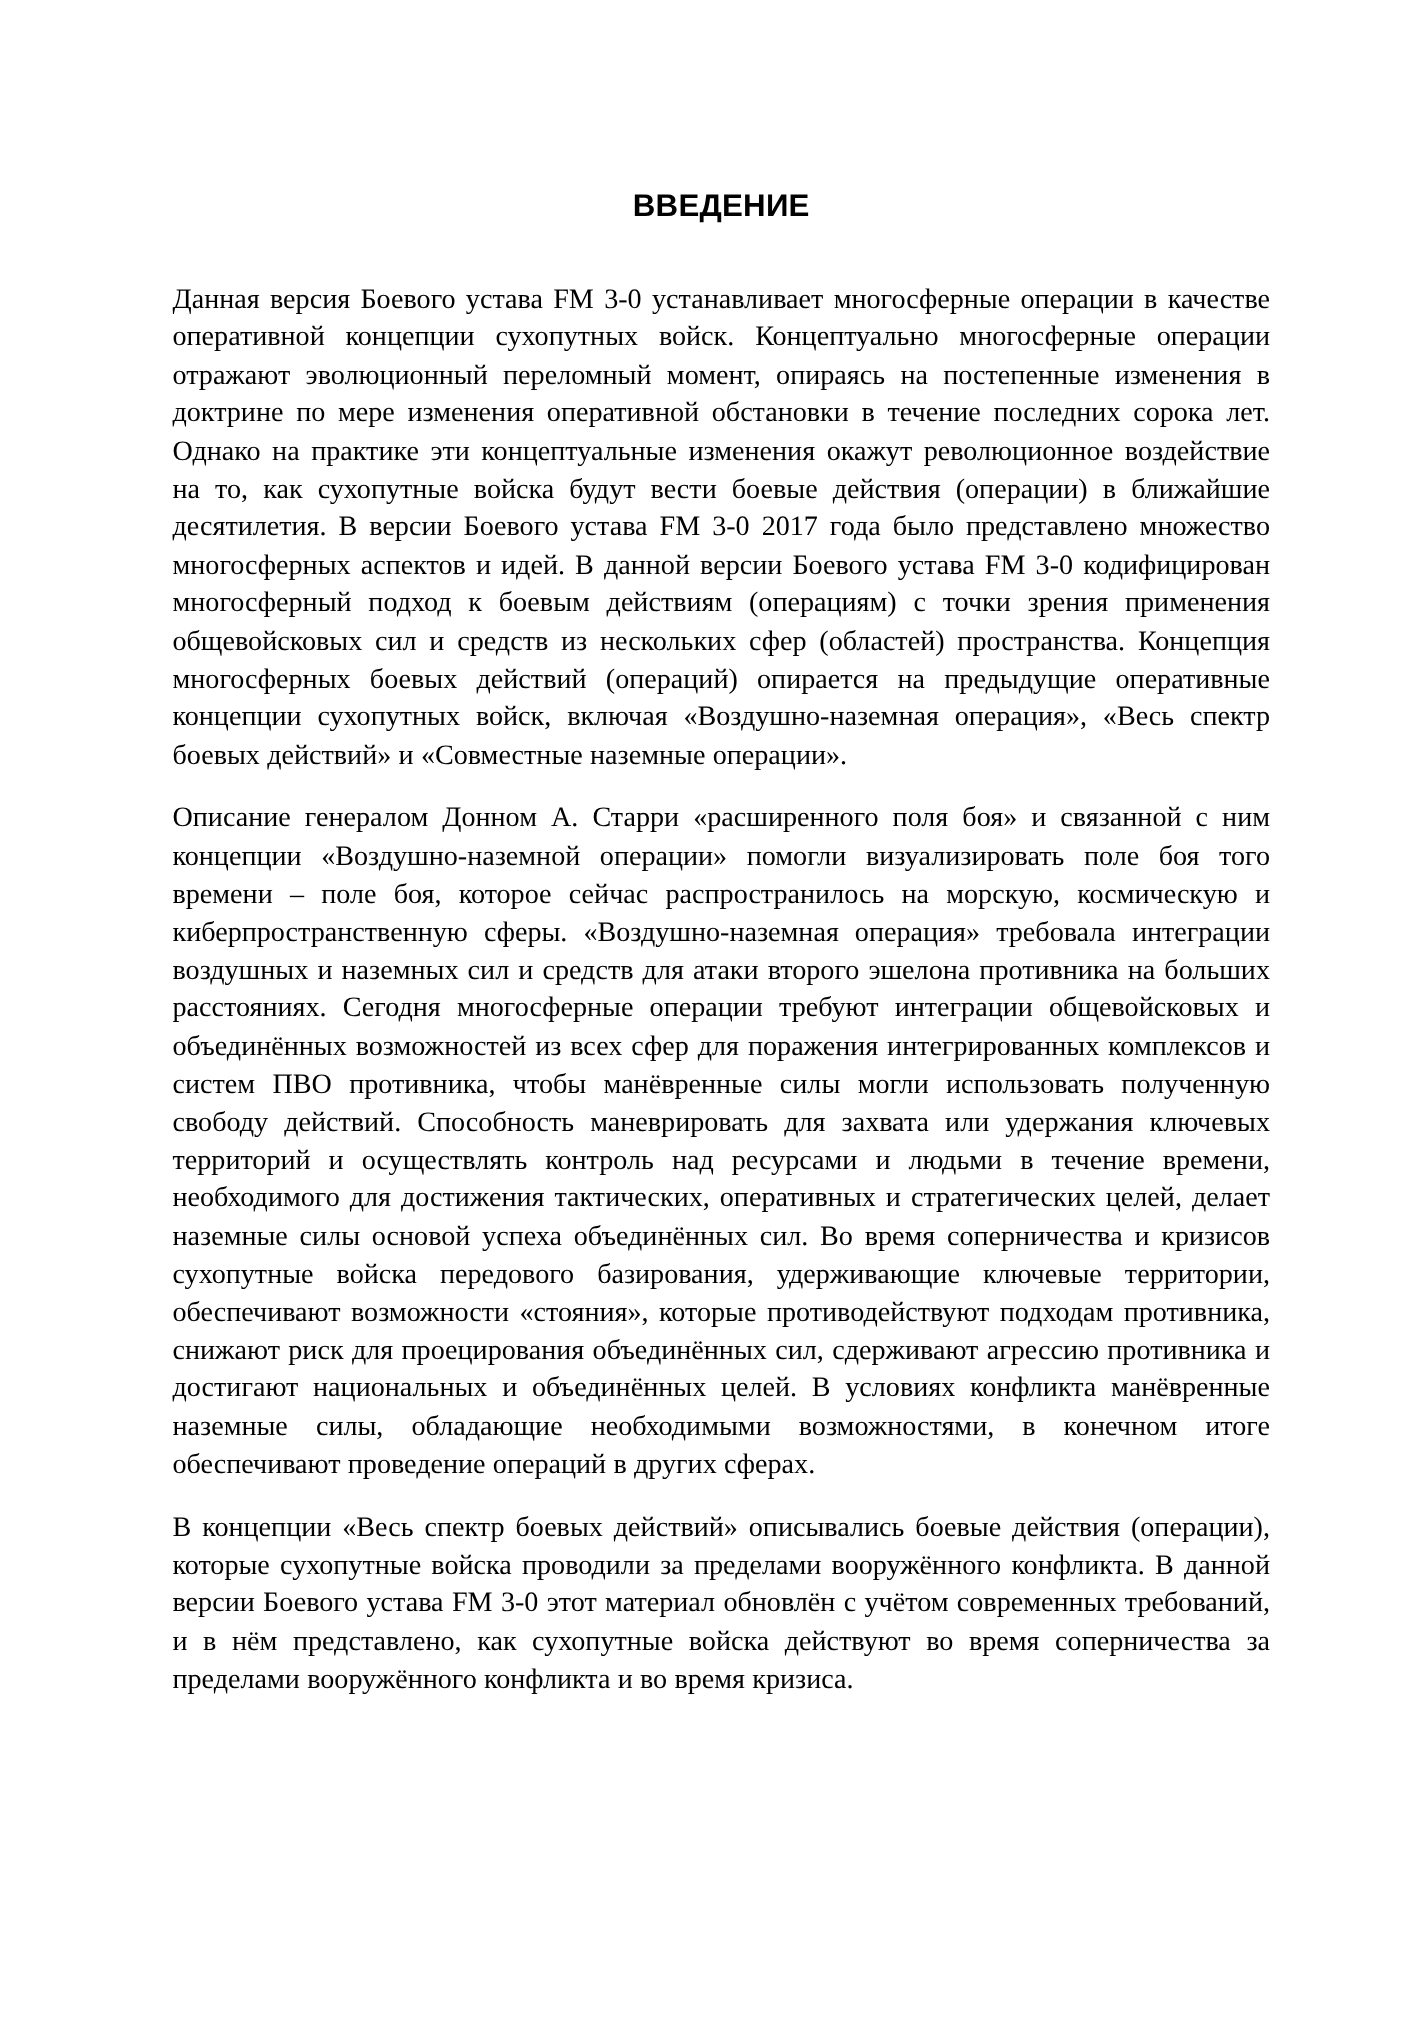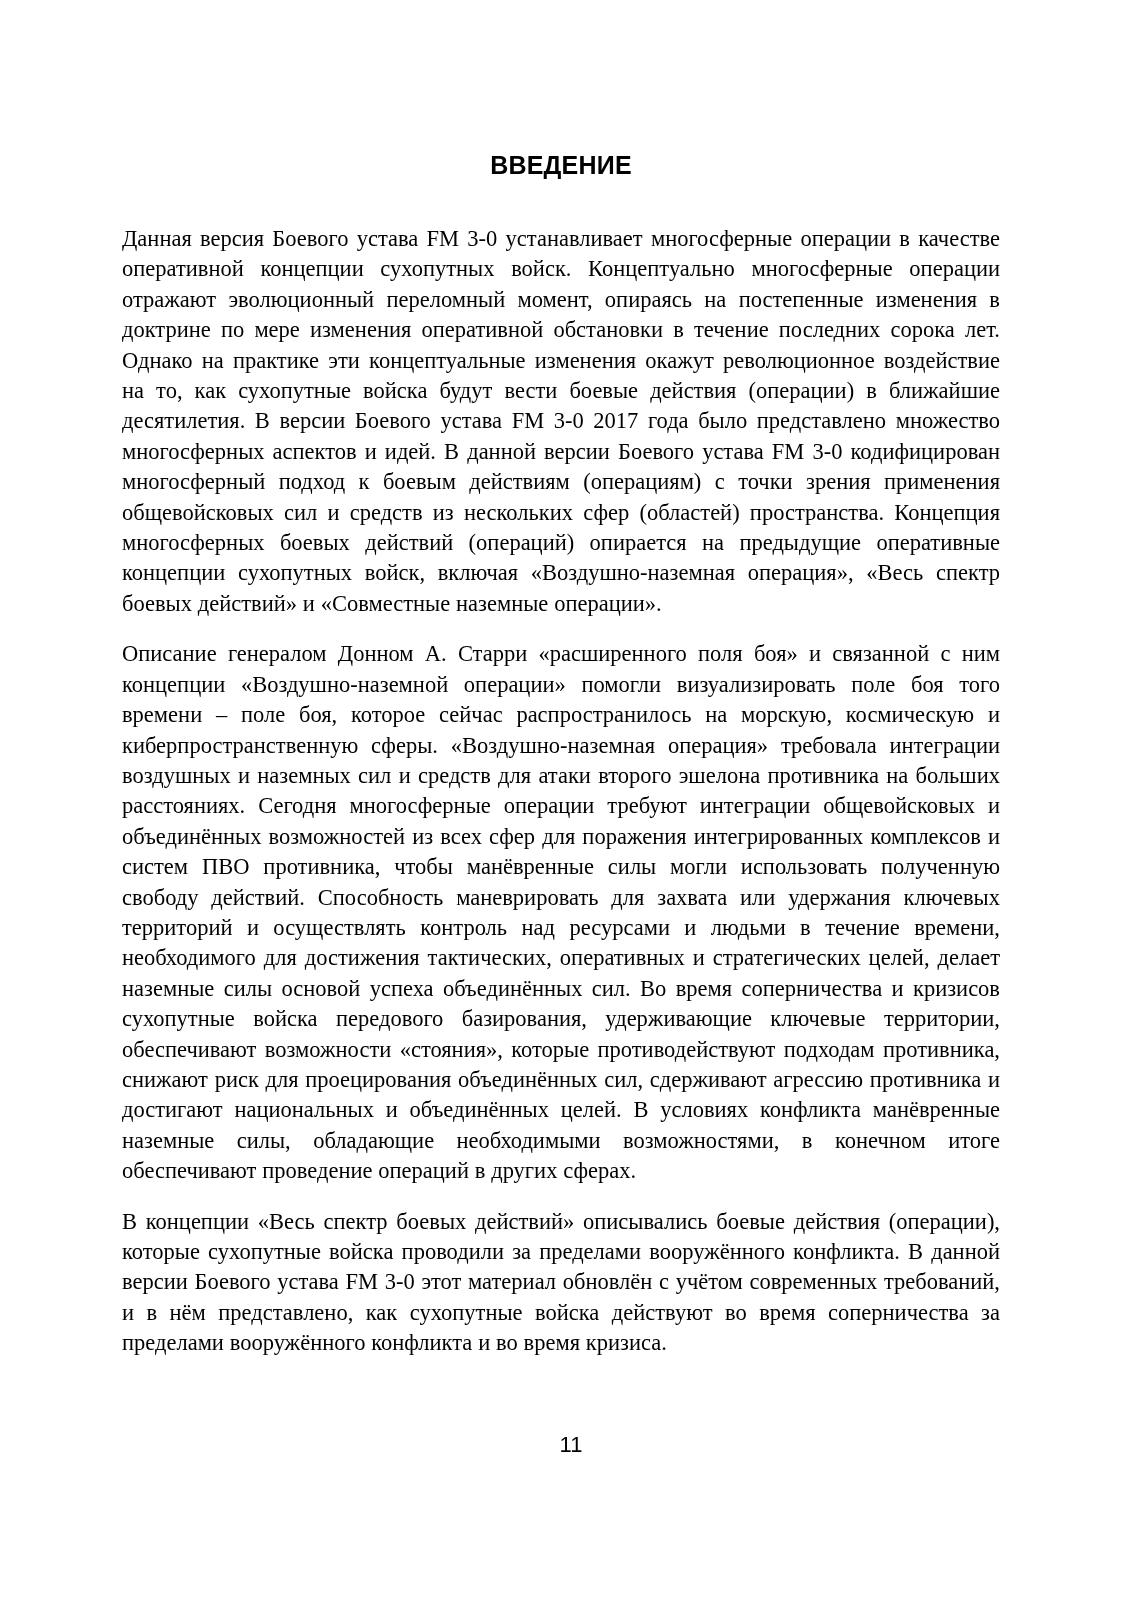--- a/index.html
+++ b/index.html
@@ -15,21 +15,21 @@
   .page {
     position: relative;
     width: 1142px;
     height: 1615px;
     background: #ffffff;
     box-sizing: border-box;
     overflow: hidden;
   }
   .content {
     position: absolute;
-    left: 122px;
+    left: 138px;
     top: 150px;
     width: 878px;
   }
   .doc-title {
     font-size: 25px;
     font-weight: bold;
     text-align: center;
     letter-spacing: 0.2px;
     margin: 0 0 44px 0;
     line-height: 1.2;
@@ -67,15 +67,14 @@
     <h1 class="doc-title">ВВЕДЕНИЕ</h1>
 
     <p class="para">Данная версия Боевого устава FM 3-0 устанавливает многосферные операции в качестве оперативной концепции сухопутных войск. Концептуально многосферные операции отражают эволюционный переломный момент, опираясь на постепенные изменения в доктрине по мере изменения оперативной обстановки в течение последних сорока лет. Однако на практике эти концептуальные изменения окажут революционное воздействие на то, как сухопутные войска будут вести боевые действия (операции) в ближайшие десятилетия. В версии Боевого устава FM 3-0 2017 года было представлено множество многосферных аспектов и идей. В данной версии Боевого устава FM 3-0 кодифицирован многосферный подход к боевым действиям (операциям) с точки зрения применения общевойсковых сил и средств из нескольких сфер (областей) пространства. Концепция многосферных боевых действий (операций) опирается на предыдущие оперативные концепции сухопутных войск, включая «Воздушно-наземная операция», «Весь спектр боевых действий» и «Совместные наземные операции».</p>
 
     <p class="para">Описание генералом Донном А. Старри «расширенного поля боя» и связанной с ним концепции «Воздушно-наземной операции» помогли визуализировать поле боя того времени – поле боя, которое сейчас распространилось на морскую, космическую и киберпространственную сферы. «Воздушно-наземная операция» требовала интеграции воздушных и наземных сил и средств для атаки второго эшелона противника на больших расстояниях. Сегодня многосферные операции требуют интеграции общевойсковых и объединённых возможностей из всех сфер для поражения интегрированных комплексов и систем ПВО противника, чтобы манёвренные силы могли использовать полученную свободу действий. Способность маневрировать для захвата или удержания ключевых территорий и осуществлять контроль над ресурсами и людьми в течение времени, необходимого для достижения тактических, оперативных и стратегических целей, делает наземные силы основой успеха объединённых сил. Во время соперничества и кризисов сухопутные войска передового базирования, удерживающие ключевые территории, обеспечивают возможности «стояния», которые противодействуют подходам противника, снижают риск для проецирования объединённых сил, сдерживают агрессию противника и достигают национальных и объединённых целей. В условиях конфликта манёвренные наземные силы, обладающие необходимыми возможностями, в конечном итоге обеспечивают проведение операций в других сферах.</p>
 
     <p class="para">В концепции «Весь спектр боевых действий» описывались боевые действия (операции), которые сухопутные войска проводили за пределами вооружённого конфликта. В данной версии Боевого устава FM 3-0 этот материал обновлён с учётом современных требований, и в нём представлено, как сухопутные войска действуют во время соперничества за пределами вооружённого конфликта и во время кризиса.</p>
 
   </div>
 
-  <div class="page-number">11</div>
 
 </div>
 
 </body></html>

